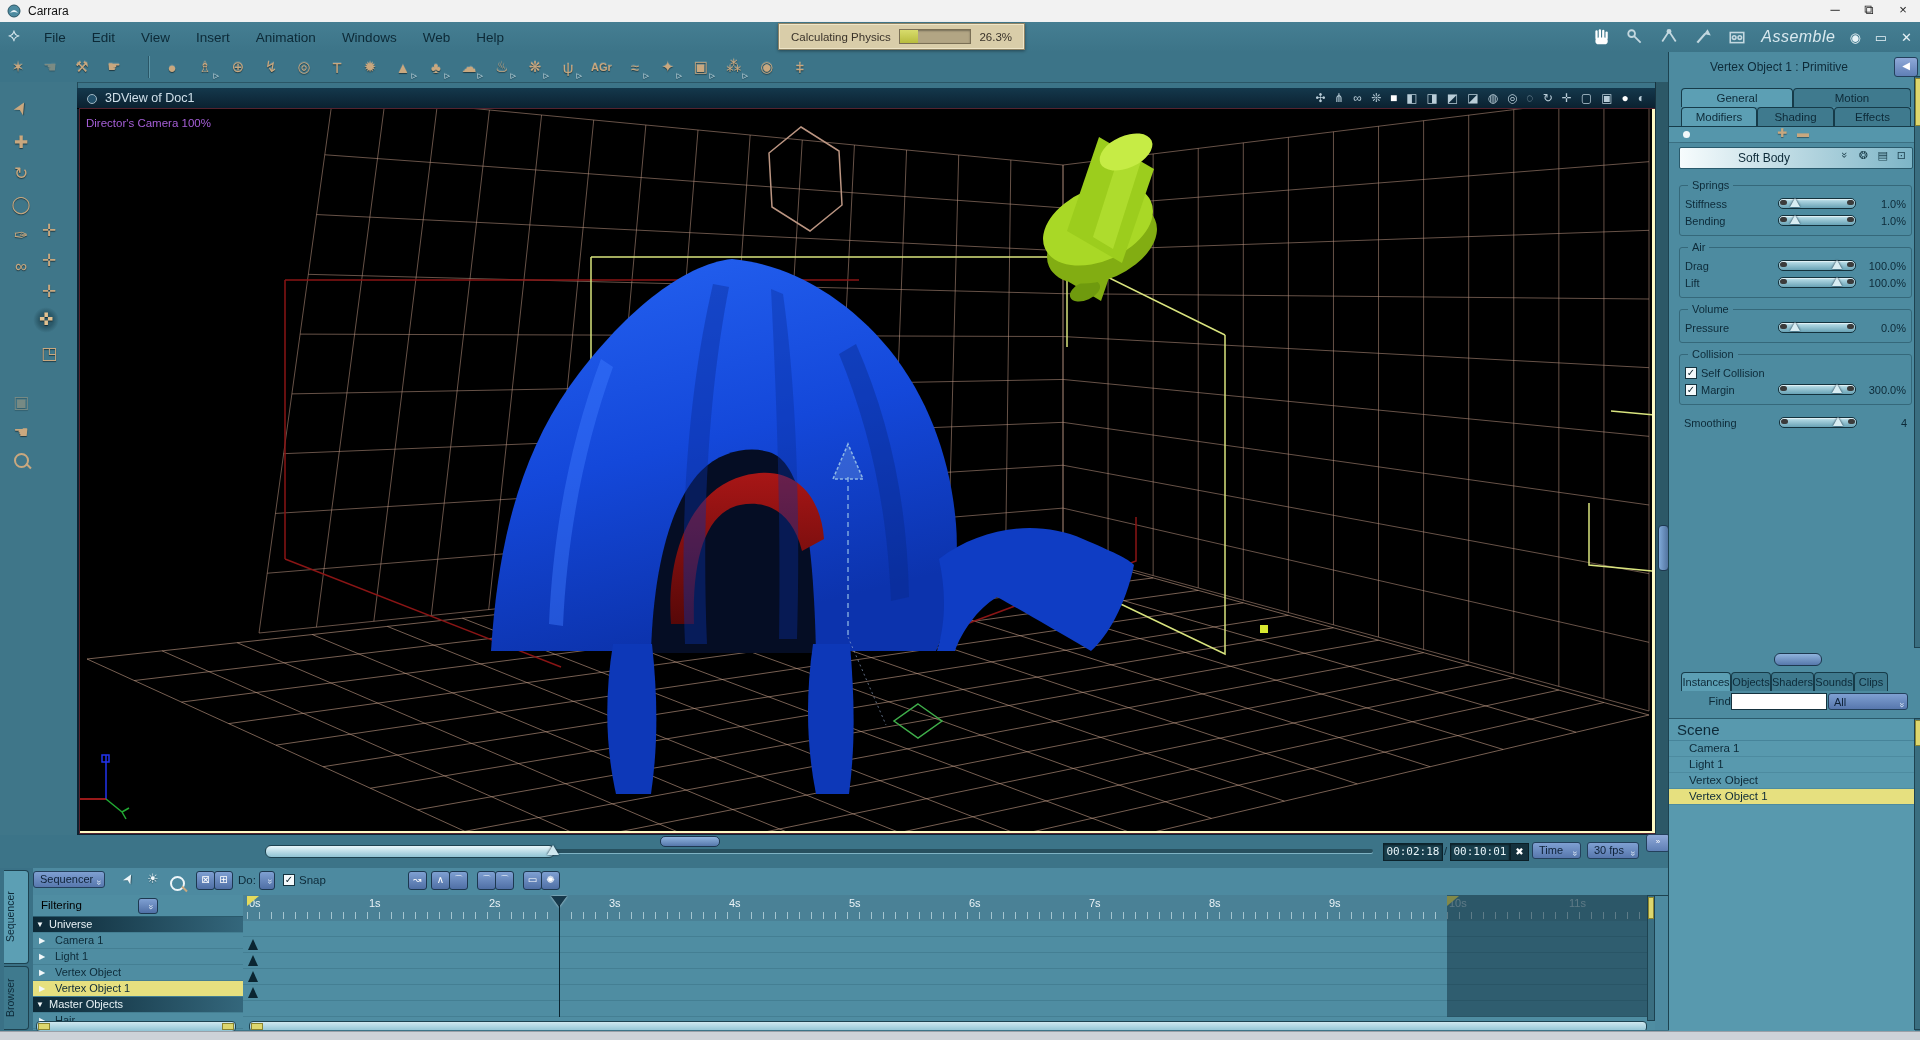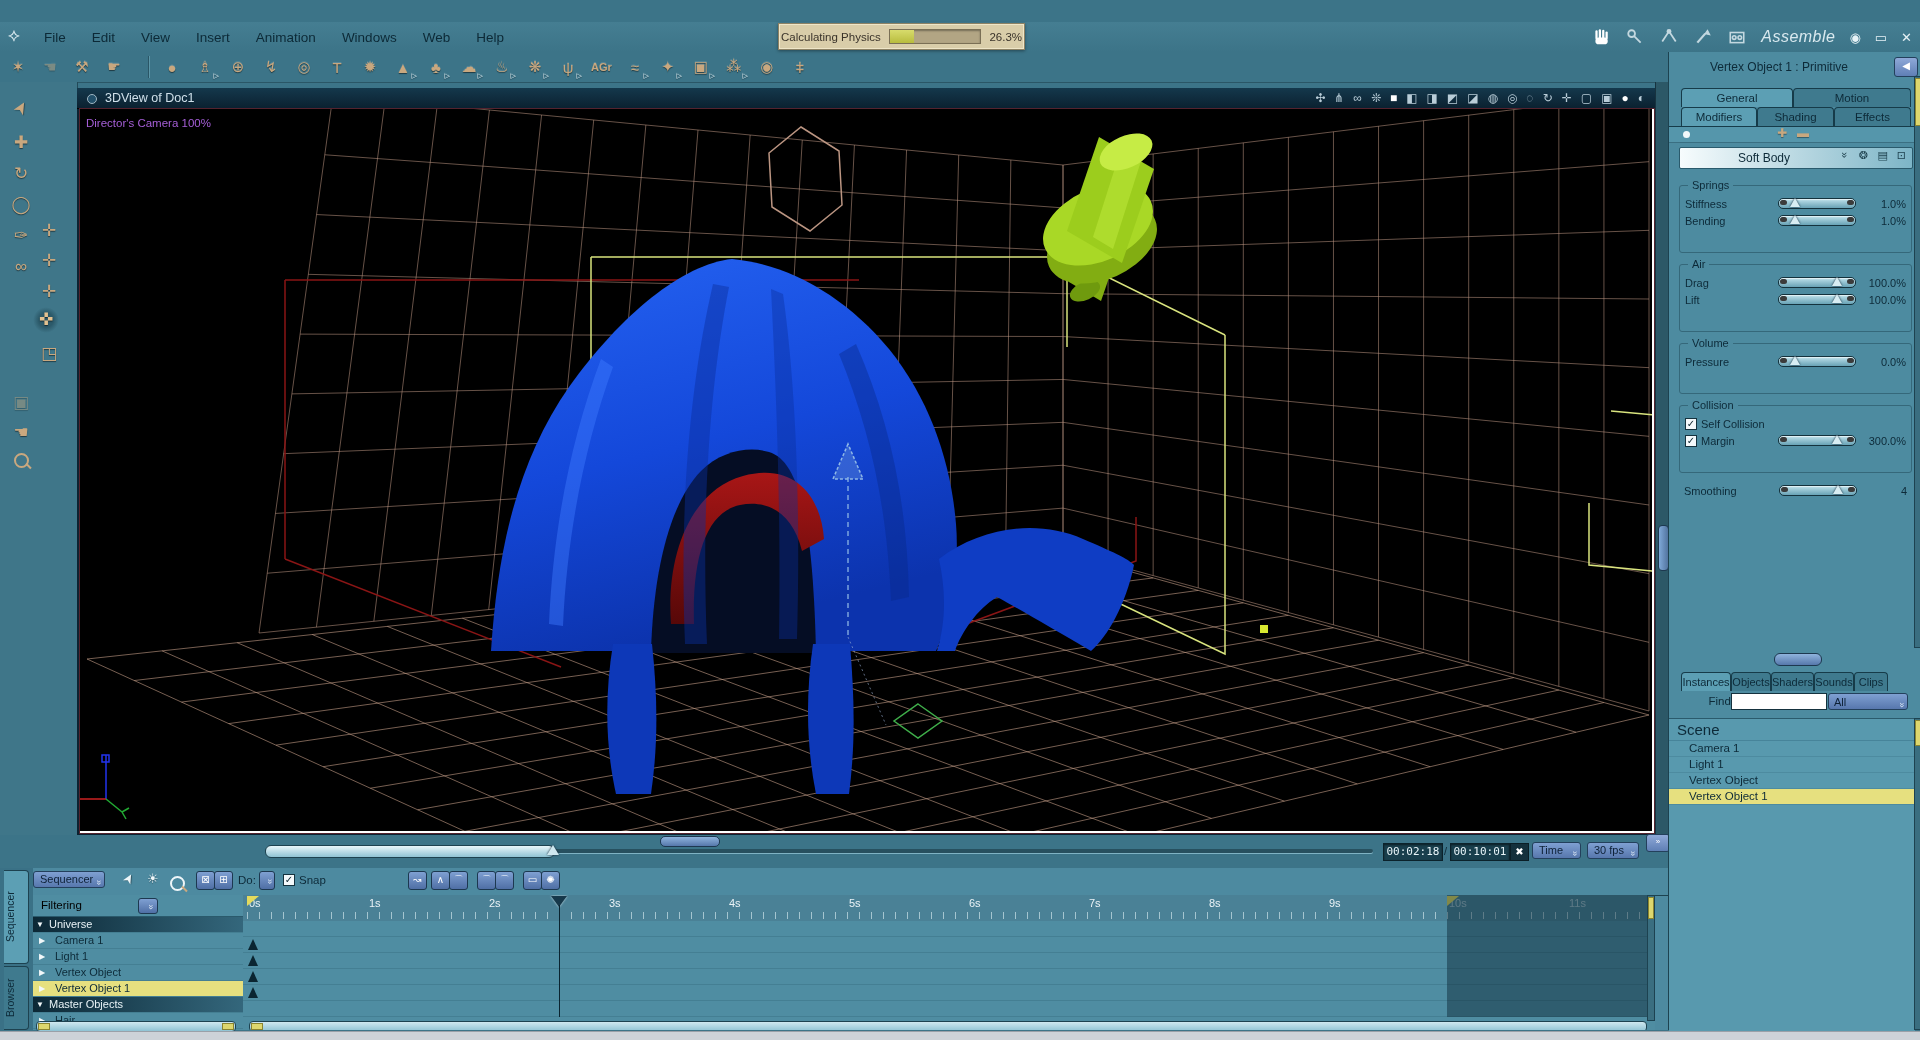--- a/index.html
+++ b/index.html
@@ -22,62 +22,62 @@
   .tbico .sub{position:absolute;right:-4px;bottom:-4px;font-size:7px;color:#e8f4f8;}
   #tool-group{position:absolute;left:8px;top:2px;display:flex;gap:12px;align-items:center;height:26px;}
   #insert-icons{position:absolute;left:162px;top:2px;display:flex;gap:13px;align-items:center;height:26px;}
   .vsep{width:1px;height:22px;background:#2a5666;box-shadow:1px 0 0 #5c96a8;}
   
   #rooms{position:absolute;right:8px;top:0;height:30px;display:flex;align-items:center;gap:14px;}
   #rooms svg{display:block;}
   #assemble-label{font-style:italic;font-size:16px;color:#d9e9ef;letter-spacing:.5px;}
   .roomwin{color:#e6f2f6;font-size:13px;}
   
-  #progress{left:778px;top:23px;width:247px;height:27px;background:#d9cda9;border:1px solid #8d8264;box-shadow:0 1px 3px rgba(0,0,0,.4), inset 0 0 0 1px #efe6c8;display:flex;align-items:center;gap:8px;padding:0 2px;box-sizing:border-box;z-index:60;}
+  #progress{left:778px;top:23px;width:247px;height:27px;background:#d9cda9;border:1px solid #8d8264;box-shadow:0 1px 3px rgba(0,0,0,.4), inset 0 0 0 1px #efe6c8;display:flex;align-items:center;gap:8px;padding:0 12px;box-sizing:border-box;z-index:60;}
   #progress .plabel{font-size:11.5px;color:#3a332a;white-space:nowrap;}
   #progress .ptrack{flex:1;height:13px;background:#b2a584;border:1px solid #7a6f55;box-shadow:inset 0 1px 2px rgba(0,0,0,.35);position:relative;}
   #progress .pfill{position:absolute;left:0;top:0;bottom:0;background:linear-gradient(#d8dc6c,#b8bc3e);}
   #progress .pval{font-size:11.5px;color:#3a332a;}
   
   #palette{left:0;top:82px;width:77px;height:753px;background:#3f7689;border-right:1px solid #224a58;}
   .palico{position:absolute;width:26px;height:26px;color:#c9a87f;font-size:17px;text-align:center;line-height:26px;text-shadow:0 1px 1px rgba(0,0,0,.5);}
   .palico.sel{background:radial-gradient(circle,#2c5a6a 40%,transparent 70%);border-radius:50%;color:#e3c291;}
   .palico.dis{opacity:.4;}
   .rotp{display:inline-block;transform:rotate(-60deg);}
   .mag{position:relative;display:inline-block;width:11px;height:11px;border:2px solid #c9a87f;border-radius:50%;margin-top:5px;}
   .mag:after{content:"";position:absolute;left:9px;top:10px;width:7px;height:2px;background:#c9a87f;transform:rotate(45deg);}
   
   #docwin{left:77px;top:88px;width:1578px;height:747px;background:#0c2231;}
   #dochdr{position:absolute;left:0;top:0;width:100%;height:20px;background:linear-gradient(#14384c,#0b2130);color:#cfe0ea;font-size:12.5px;border-bottom:1px solid #000;}
   #dochdr .dot{position:absolute;left:10px;top:6px;width:8px;height:8px;border-radius:50%;border:1px solid #9fb6c2;background:#22506a;}
   #dochdr .dtitle{position:absolute;left:28px;top:3px;}
   #doc-icons{position:absolute;right:10px;top:0;height:20px;display:flex;gap:9px;align-items:center;color:#b9cdd8;font-size:12px;}
   #doc-icons .active{color:#ffffff;}
-  #vpwrap{position:absolute;left:2px;top:20px;width:1574px;height:724px;background:#ffffff;border:1px solid #54232e;}
+  #vpwrap{position:absolute;left:2px;top:20px;width:1574px;height:724px;background:#fef9c3;border:1px solid #54232e;padding-left:30px;}
   #camlabel{position:absolute;left:6px;top:8px;color:#a65fd8;font-size:11.5px;z-index:5;}
   
   #vdivider{left:1655px;top:82px;width:13px;height:753px;background:#2c5867;border-left:1px solid #17333f;}
   #vthumb{position:absolute;left:2px;top:443px;width:9px;height:44px;background:linear-gradient(90deg,#7fa9d8,#52749f);border:1px solid #1d3850;border-radius:4px;}
   #corner-btn{position:absolute;left:-10px;top:752px;width:22px;height:16px;background:linear-gradient(#8fa9d8,#5f7fb5);border:1px solid #23405c;border-radius:3px;color:#fff;font-size:8px;text-align:center;line-height:14px;}
   
   #rpanel{left:1668px;top:52px;width:252px;height:978px;background:#4d8ba0;border-left:1px solid #1d4250;color:#0d2a38;}
   #ptitle{position:absolute;left:0;top:8px;width:220px;text-align:center;font-size:12px;}
   #backbtn{position:absolute;left:225px;top:5px;width:22px;height:18px;background:linear-gradient(#8fa9d8,#5f7fb5);border:1px solid #23405c;border-radius:3px;color:#fff;text-align:center;line-height:16px;font-size:10px;}
   .tabrow{position:absolute;display:flex;}
   .tab{border:1px solid #163b49;border-bottom:none;border-radius:4px 4px 0 0;background:#3f7a8e;font-size:11.5px;text-align:center;padding-top:3px;box-sizing:border-box;height:19px;}
   .tab.on{background:#5c9fb4;}
   #pm-strip{position:absolute;left:0;top:74px;width:252px;height:15px;background:#5596ab;border-top:1px solid #163b49;border-bottom:1px solid #3a6f82;}
   #pm-strip .dot{position:absolute;left:14px;top:4px;width:7px;height:7px;border-radius:50%;background:#f2f8fa;}
   #pm-strip .pm{position:absolute;top:-1px;color:#c9a87f;font-size:12px;text-shadow:0 1px 1px rgba(0,0,0,.4);}
   #sbheader{position:absolute;left:10px;top:95px;width:232px;height:20px;background:linear-gradient(90deg,#f7fcfd,#7db5c7);border:1px solid #2a5a6c;border-radius:2px;font-size:12px;}
   #sbheader .sbt{position:absolute;left:58px;top:3px;}
   #sbheader .hic{position:absolute;top:1px;font-size:11px;color:#1a3d4a;}
   
   #mods{position:absolute;left:10px;top:122px;width:233px;}
-  .grp{position:relative;border:1px solid #35687a;border-radius:3px;margin-top:11px;padding:8px 5px 22px 5px;}
+  .grp{position:relative;border:1px solid #35687a;border-radius:3px;margin-top:11px;padding:8px 5px 5px 5px;}
   .grp .glabel{position:absolute;top:-7px;left:8px;background:#4d8ba0;padding:0 4px;font-size:11px;}
   .srow{display:flex;align-items:center;height:15px;margin:2px 0;font-size:11px;}
   .srow .slbl{flex:1;}
   .slider{position:relative;width:76px;height:9px;border-radius:5px;background:linear-gradient(#bfe2ec,#68a2b5);border:1px solid #14323d;box-shadow:inset 0 1px 1px rgba(255,255,255,.6);}
   .slider:before,.slider:after{content:"";position:absolute;top:1px;width:7px;height:5px;border-radius:3px;background:#3b3b3b;}
   .slider:before{left:1px;} .slider:after{right:1px;}
   .sthumb{position:absolute;top:-1px;width:0;height:0;border-left:5px solid transparent;border-right:5px solid transparent;border-bottom:9px solid #d8edf3;filter:drop-shadow(0 0 1px #123);z-index:2;}
   .sval{width:50px;text-align:right;font-size:11px;}
   .cb{display:inline-block;width:10px;height:10px;background:#f4f9fb;border:1px solid #15323e;font-size:10px;line-height:9px;text-align:center;color:#0a222c;margin-right:4px;}
   #clearbtn{display:block;margin:7px auto 2px auto;width:124px;height:17px;background:linear-gradient(#93aedd,#5f7fb5);border:1px solid #23405c;border-radius:4px;color:#0d2036;font-size:11px;text-align:center;line-height:16px;}
@@ -136,20 +136,30 @@
   .flag{position:absolute;top:1px;width:0;height:0;border-top:10px solid #e3da5d;border-right:12px solid transparent;}
   .hscroll{position:absolute;height:9px;background:linear-gradient(#cfe8f0,#8fc3d4);border:1px solid #1d4250;border-radius:4px;}
   .hscroll .cap{position:absolute;top:1px;width:10px;height:5px;background:#ddd76e;border:1px solid #8a8430;}
   #bottomstrip{left:0;top:1031px;width:1920px;height:9px;background:#cdd2d8;border-top:1px solid #9aa0a8;}
 </style>
 </head>
 <body>
 
 <div id="app">
 
+  <div class="abs" id="titlebar">
+    <svg class="abs" style="left:7px;top:4px" width="15" height="15">
+        <circle cx="7" cy="7" r="6" fill="#4d8ba0" stroke="#2a5666"></circle>
+        <path d="M3 9 Q7 3 11 9 Q7 7 3 9" fill="#e8f4f8"></path>
+      </svg>
+    <span class="apptitle">Carrara</span>
+    <span class="winbtn" style="right:68px">─</span>
+    <span class="winbtn" style="right:34px">⧉</span>
+    <span class="winbtn" style="right:0">×</span>
+  </div>
 
   <div class="abs" id="menubar">
     <span id="logo">⟡</span>
     <div id="menu-items">
         <span>File</span>
         <span>Edit</span>
         <span>View</span>
         <span>Insert</span>
         <span>Animation</span>
         <span>Windows</span>

